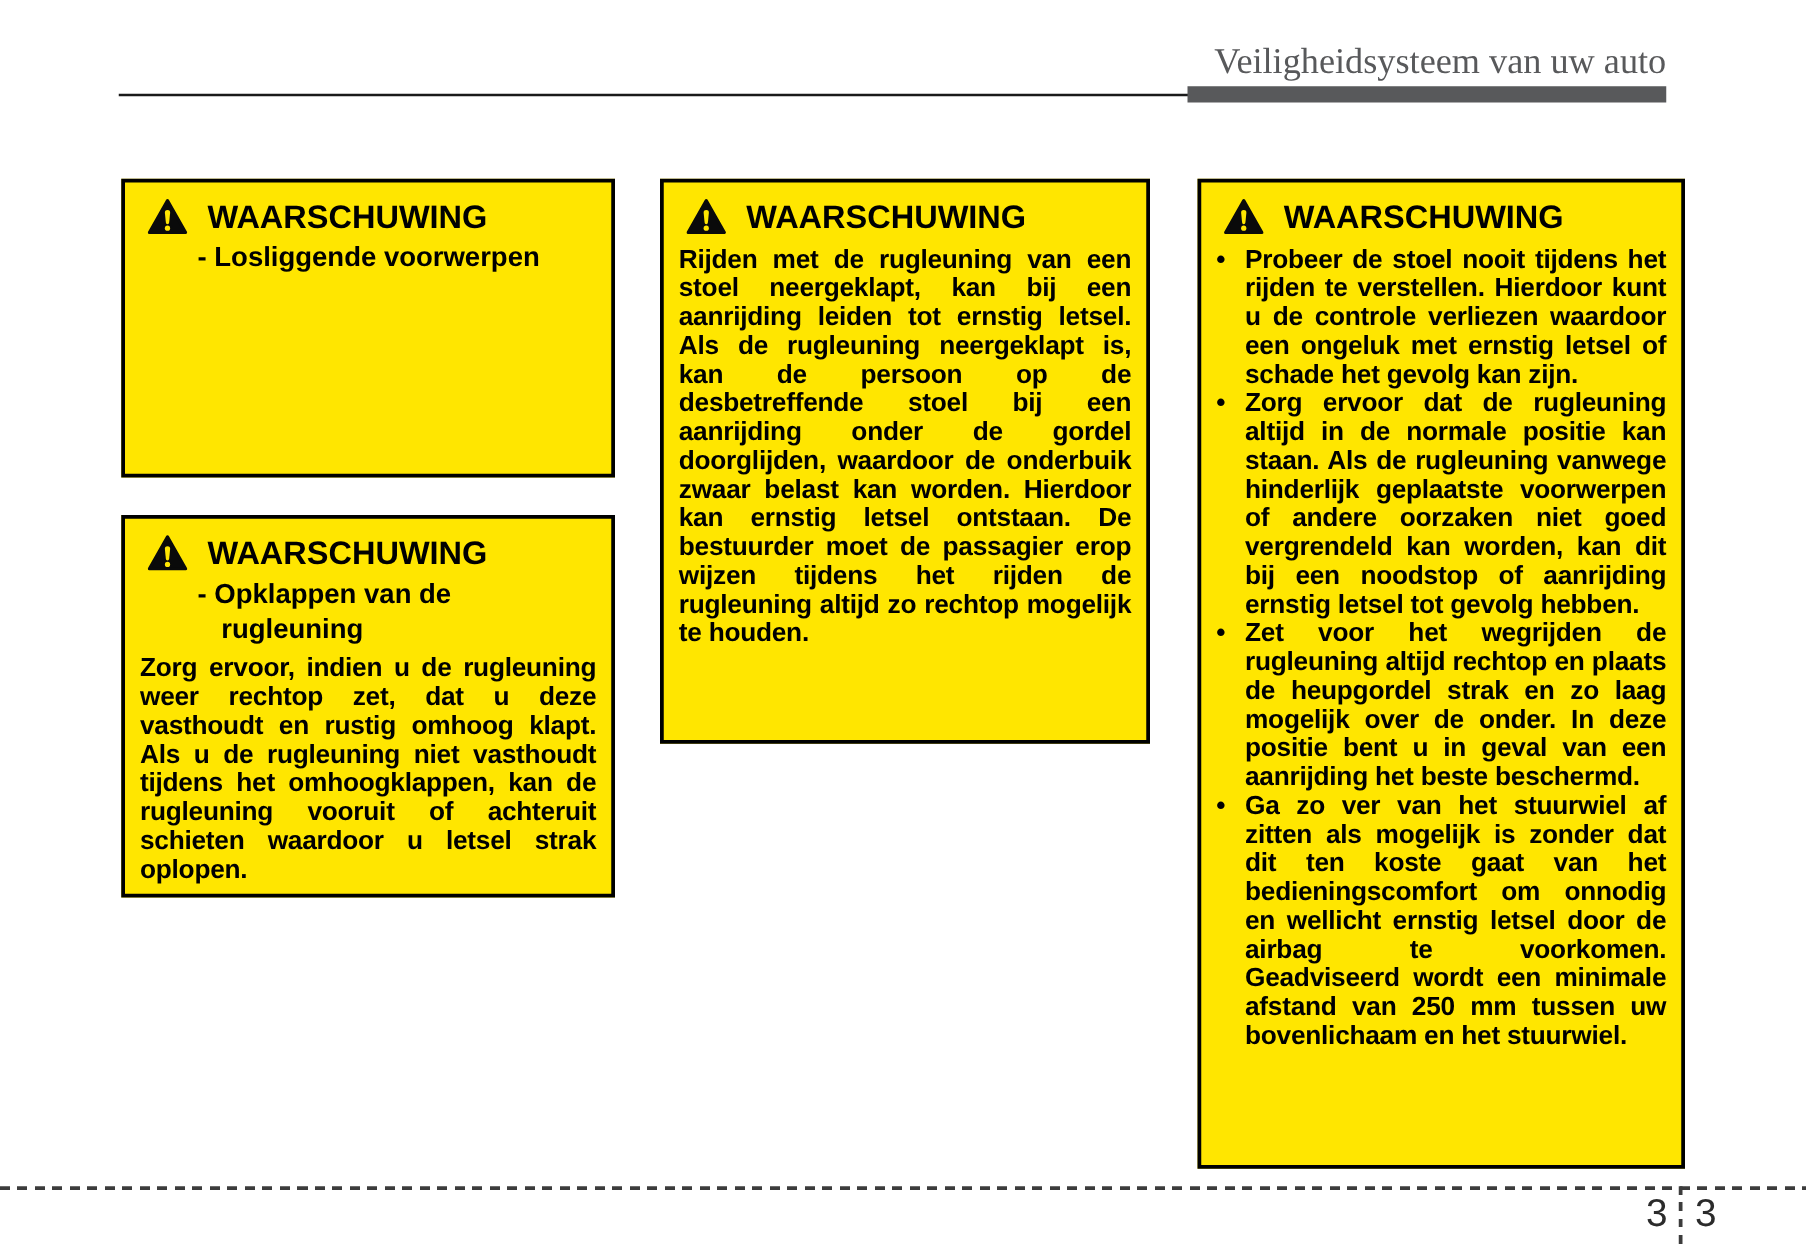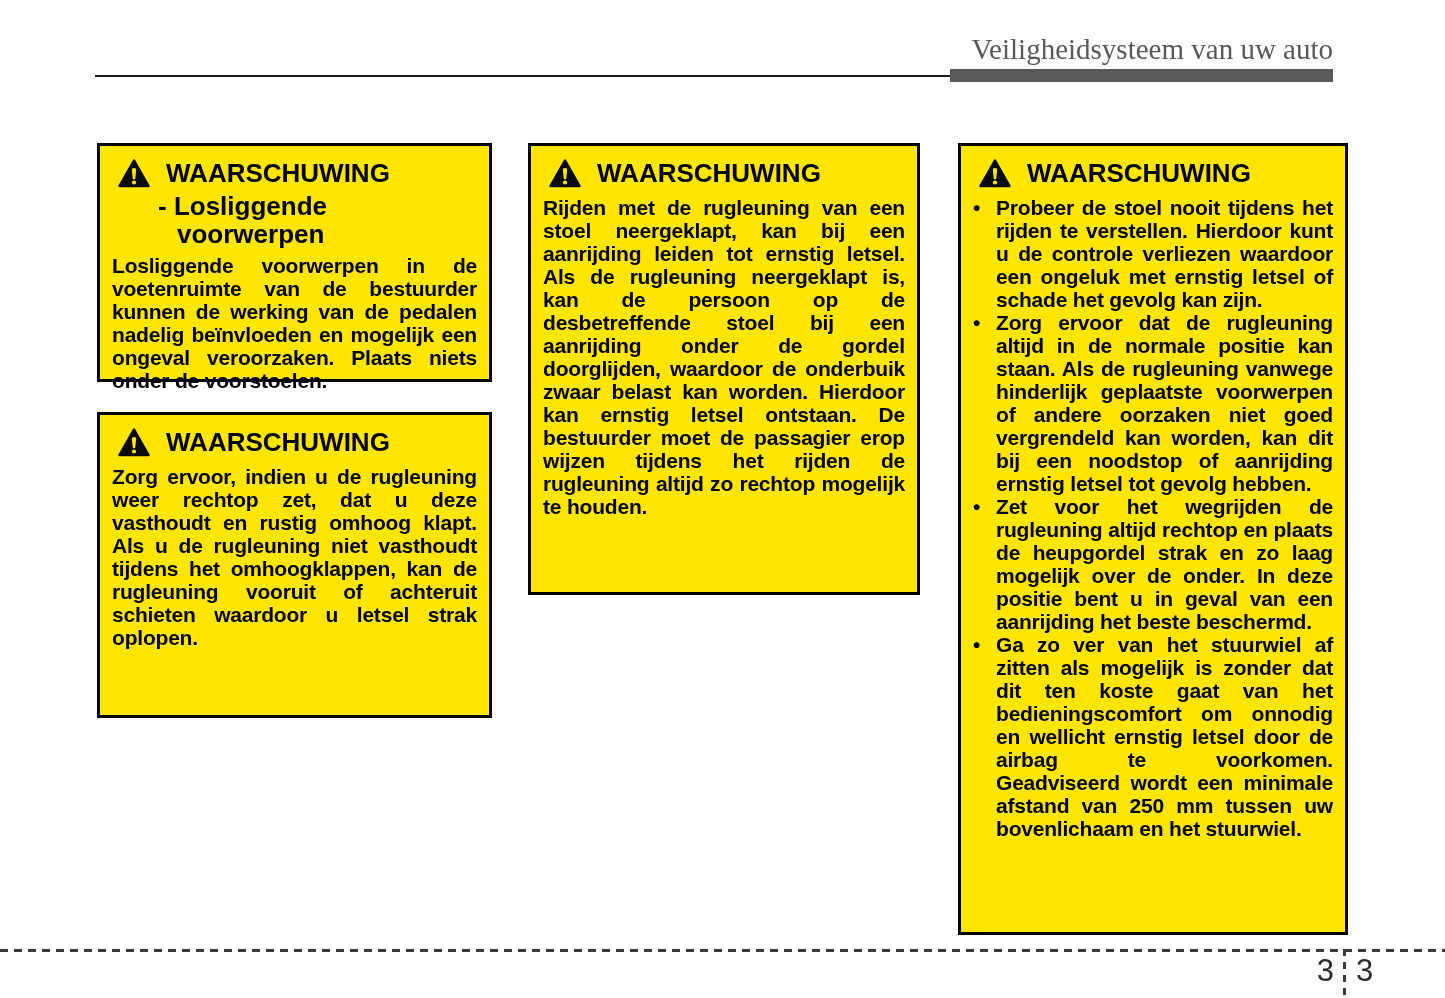--- a/index.html
+++ b/index.html
@@ -30,21 +30,21 @@
     padding:10px 12px;
   }
   .box1{left:97px;top:143px;width:395px;height:239px;}
   .box2{left:97px;top:412px;width:395px;height:306px;}
   .box3{left:528px;top:143px;width:392px;height:452px;}
   .box4{left:958px;top:143px;width:390px;height:792px;}
   .whead{display:flex;align-items:center;gap:16px;padding-left:6px;height:34px;}
   .wicon{display:inline-flex;flex:0 0 auto;}
   .wtitle{font-weight:bold;font-size:26px;line-height:34px;white-space:nowrap;}
   .wsub{
-    font-weight:bold;font-size:26px;line-height:28px;
+    font-weight:bold;font-size:22px;line-height:28px;
     padding-left:65px;text-indent:-19px;margin-top:2px;
   }
   .wbody{
     font-weight:bold;font-size:21px;line-height:23px;letter-spacing:-0.2px;
     text-align:justify;margin:6px 0 0 0;
   }
   .wbullets{list-style:none;margin:6px 0 0 0;padding:0;}
   .wbullets li{
     position:relative;padding-left:23px;
     font-weight:bold;font-size:21px;line-height:23px;letter-spacing:-0.2px;
@@ -81,34 +81,34 @@
       <span class="wicon">
         <svg width="32" height="29" viewBox="0 0 64 58" aria-hidden="true">
           <path d="M32 3 L61 54 L3 54 Z" fill="#0a0a0a" stroke="#0a0a0a" stroke-width="5" stroke-linejoin="round"></path>
           <path d="M32 18 c3.2 0 4.4 1.8 4.2 4.4 l-1.5 15.2 c-0.2 2 -1.2 3 -2.7 3 s-2.5 -1 -2.7 -3 l-1.5 -15.2 C27.6 19.8 28.8 18 32 18 Z" style="fill:var(--warn-yellow)"></path>
           <circle cx="32" cy="47" r="4.2" style="fill:var(--warn-yellow)"></circle>
         </svg>
       </span>
       <span class="wtitle">WAARSCHUWING</span>
     </div>
     <div class="wsub">- Losliggende voorwerpen</div>
-    <p class="wbody">Losliggende voorwerpen in de voetenruimte van de bestuurder kunnen de werking van de pedalen nadelig beïnvloeden en mogelijk een ongeval veroorzaken. Plaats niets onder de voorstoelen.</p>
   </section>
 
   <section class="warning-box box2">
     <div class="whead">
       <span class="wicon">
         <svg width="32" height="29" viewBox="0 0 64 58" aria-hidden="true">
           <path d="M32 3 L61 54 L3 54 Z" fill="#0a0a0a" stroke="#0a0a0a" stroke-width="5" stroke-linejoin="round"></path>
           <path d="M32 18 c3.2 0 4.4 1.8 4.2 4.4 l-1.5 15.2 c-0.2 2 -1.2 3 -2.7 3 s-2.5 -1 -2.7 -3 l-1.5 -15.2 C27.6 19.8 28.8 18 32 18 Z" style="fill:var(--warn-yellow)"></path>
           <circle cx="32" cy="47" r="4.2" style="fill:var(--warn-yellow)"></circle>
         </svg>
       </span>
       <span class="wtitle">WAARSCHUWING</span>
     </div>
+    <div class="wsub">- Opklappen van de rugleuning</div>
     <p class="wbody">Zorg ervoor, indien u de rugleuning weer rechtop zet, dat u deze vasthoudt en rustig omhoog klapt. Als u de rugleuning niet vasthoudt tijdens het omhoogklappen, kan de rugleuning vooruit of achteruit schieten waardoor u letsel strak oplopen.</p>
   </section>
 
   <section class="warning-box box3">
     <div class="whead">
       <span class="wicon">
         <svg width="32" height="29" viewBox="0 0 64 58" aria-hidden="true">
           <path d="M32 3 L61 54 L3 54 Z" fill="#0a0a0a" stroke="#0a0a0a" stroke-width="5" stroke-linejoin="round"></path>
           <path d="M32 18 c3.2 0 4.4 1.8 4.2 4.4 l-1.5 15.2 c-0.2 2 -1.2 3 -2.7 3 s-2.5 -1 -2.7 -3 l-1.5 -15.2 C27.6 19.8 28.8 18 32 18 Z" style="fill:var(--warn-yellow)"></path>
           <circle cx="32" cy="47" r="4.2" style="fill:var(--warn-yellow)"></circle>

